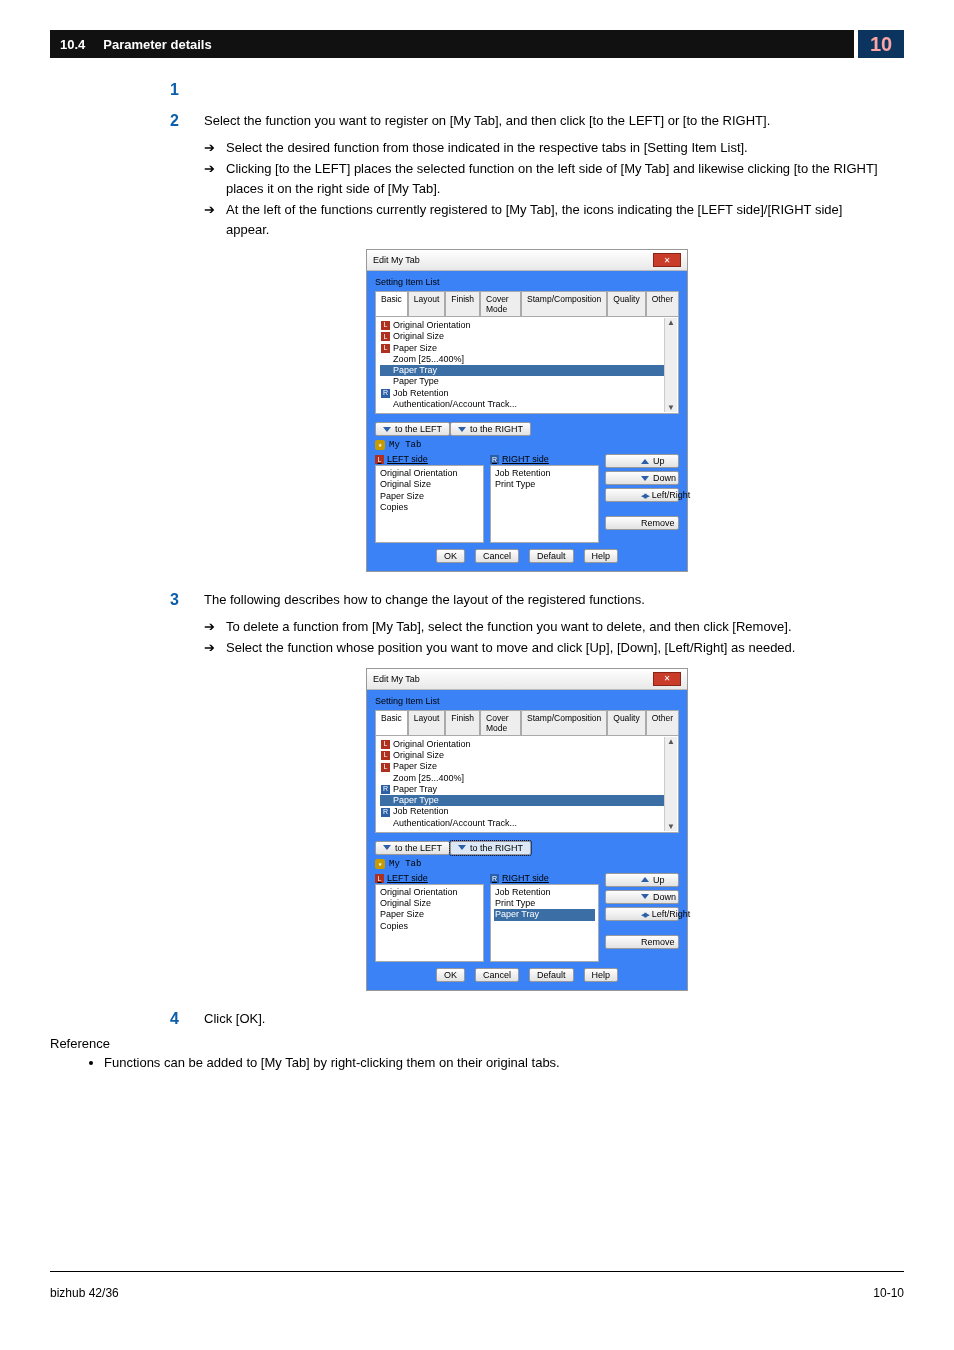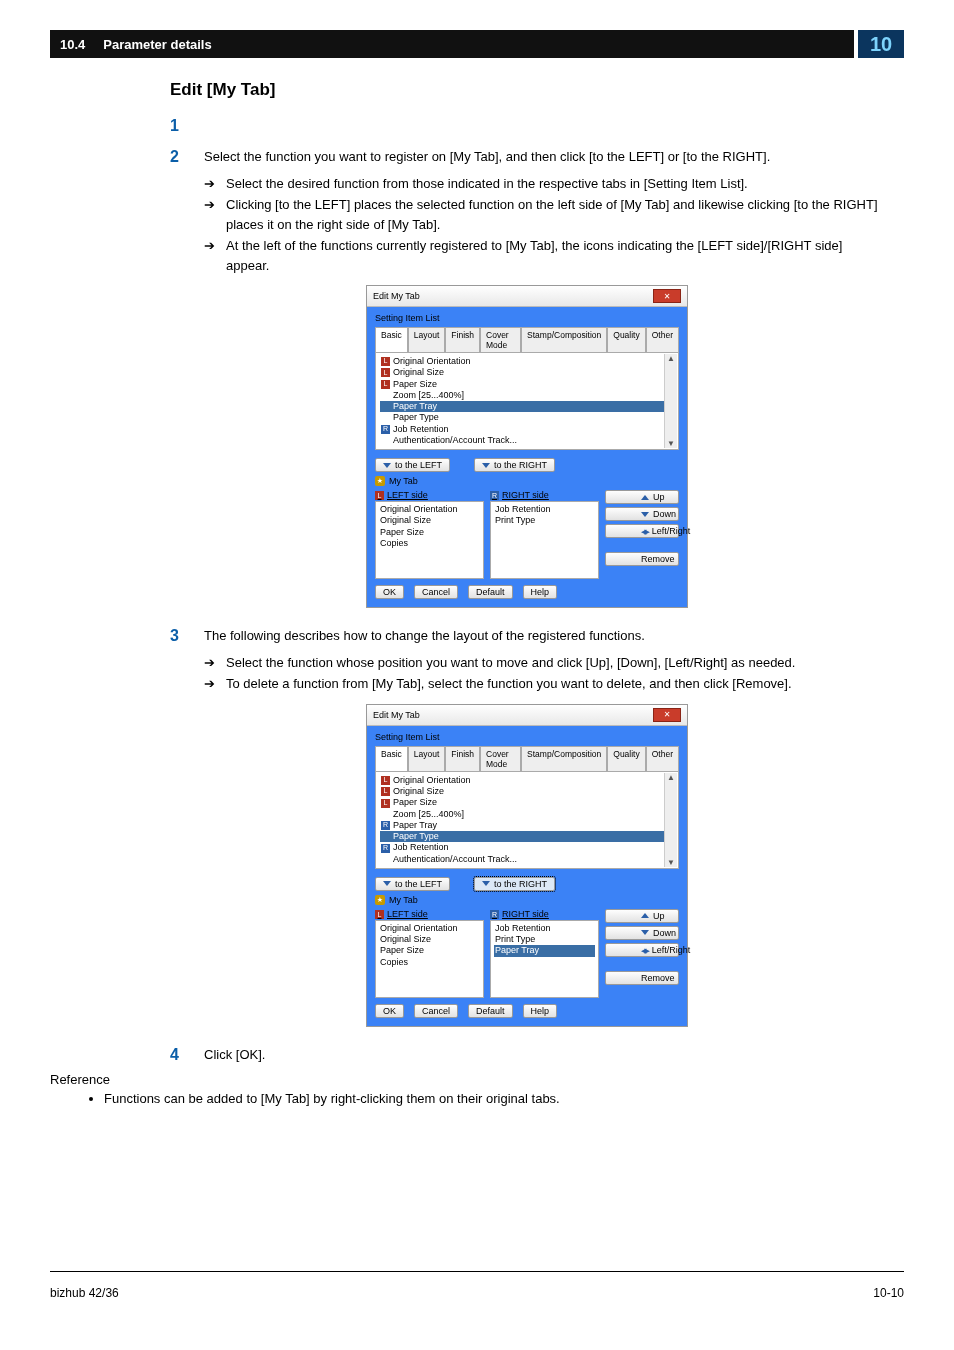--- a/index.html
+++ b/index.html
@@ -29,21 +29,21 @@
     display: flex;
     align-items: center;
     padding: 0 10px;
     font-size: 13px;
     font-weight: bold;
   }
   .header-strip .sec-num { margin-right: 18px; }
   .header-chapter {
     width: 46px;
     background: #0b355e;
-    color: #7dd3fc;
+    color: #fca5a5;
     display: flex;
     align-items: center;
     justify-content: center;
     font-size: 20px;
     font-weight: bold;
     margin-left: 4px;
   }
   .content {
     margin-left: 120px;
     margin-right: 20px;
@@ -200,40 +200,40 @@
     border-right:4px solid transparent;
     border-bottom:5px solid #2b5fa8;
   }
   .arrow-dn-b {
     width:0;height:0;
     border-left:4px solid transparent;
     border-right:4px solid transparent;
     border-top:5px solid #2b5fa8;
   }
   .arrow-lr::before { content:"◀▶"; font-size:7px; color:#2b5fa8; letter-spacing:-2px; }
-  .move-row { display:flex; gap:24px; margin-bottom:4px;margin-top:8px; }
-  .mytab-row { display:flex; align-items:center; gap:4px; margin-bottom:4px; }
+  .move-row { display:flex; margin-bottom:4px;margin-top:8px; }
+  .mytab-row { display:flex; align-items:center; gap:4px; margin-bottom:4px;font-family:Liberation Mono, monospace; }
   .mytab-icon {
     width:10px;height:10px;background:#c79a00;border-radius:2px;
     display:flex;align-items:center;justify-content:center;font-size:7px;color:#fff;
   }
   .columns {
     display:flex; gap:6px; margin-bottom:6px;
   }
   .col-list {
     background:#fff;border:1px solid #aaa;padding:2px 3px;height:72px;
   }
   .col-left { flex:1.1; }
   .col-right { flex:1.1; }
   .col-ctrl { width:74px; display:flex;flex-direction:column;gap:3px;align-items:stretch; }
   .col-ctrl .btn { justify-content:flex-start; width:100%; box-sizing:border-box;padding-left:35px; }
   .col-ctrl .gap { height:8px; }
   .col-header { text-decoration: underline; display:flex;align-items:flex-end;gap:3px; margin-bottom:1px;}
   .bottom-buttons {
-    display:flex; justify-content:flex-start; gap:10px;
+    display:flex; justify-content:center; gap:10px;
   }
   .ref-head { font-size:13px; margin: 6px 0 2px 0; }
   .bullet-list {
     list-style: disc;
     padding-left: 54px;
     margin: 0 0 10px 0;
     font-size: 13px;
     line-height: 1.5;
   }
   .footer {
@@ -255,21 +255,20 @@
   <div class="header-bar">
     <div class="header-strip">
       <span class="sec-num">10.4</span>
       <span>Parameter details</span>
     </div>
     <div class="header-chapter">10</div>
   </div>
 
   <div class="content">
 
-    <h3 class="section-title">Edit [My Tab]</h3>
 
     <div class="step">
       <div class="step-num">1</div>
     </div>
 
     <div class="step" style="margin-top:10px;">
       <div class="step-num">2</div>
       <div class="step-body">Select the function you want to register on [My Tab], and then click [to the LEFT] or [to the RIGHT].</div>
     </div>
     <ul class="sub-list">
@@ -395,22 +394,22 @@
           <span class="btn">Help</span>
         </div>
       </div>
     </div>
 
     <div class="step">
       <div class="step-num">3</div>
       <div class="step-body">The following describes how to change the layout of the registered functions.</div>
     </div>
     <ul class="sub-list">
+      <li>To delete a function from [My Tab], select the function you want to delete, and then click [Remove].</li>
       <li>Select the function whose position you want to move and click [Up], [Down], [Left/Right] as needed.</li>
-      <li>To delete a function from [My Tab], select the function you want to delete, and then click [Remove].</li>
     </ul>
 
     <div class="dialog-figure">
       <div class="dlg-title">
         <span>Edit My Tab</span>
         <span class="dlg-close">✕</span>
       </div>
       <div class="dlg-body">
         <div class="groupbox-label">Setting Item List</div>
         <div class="tabs">

